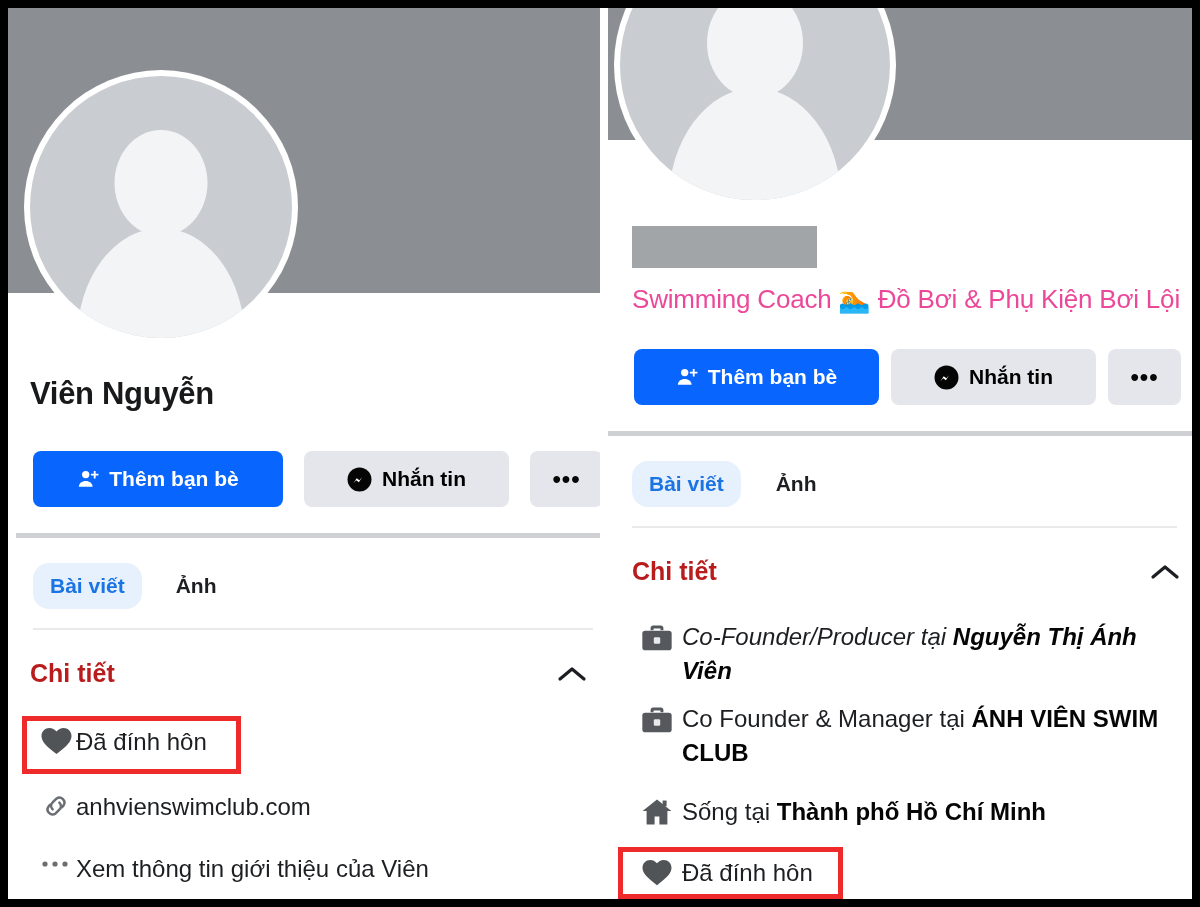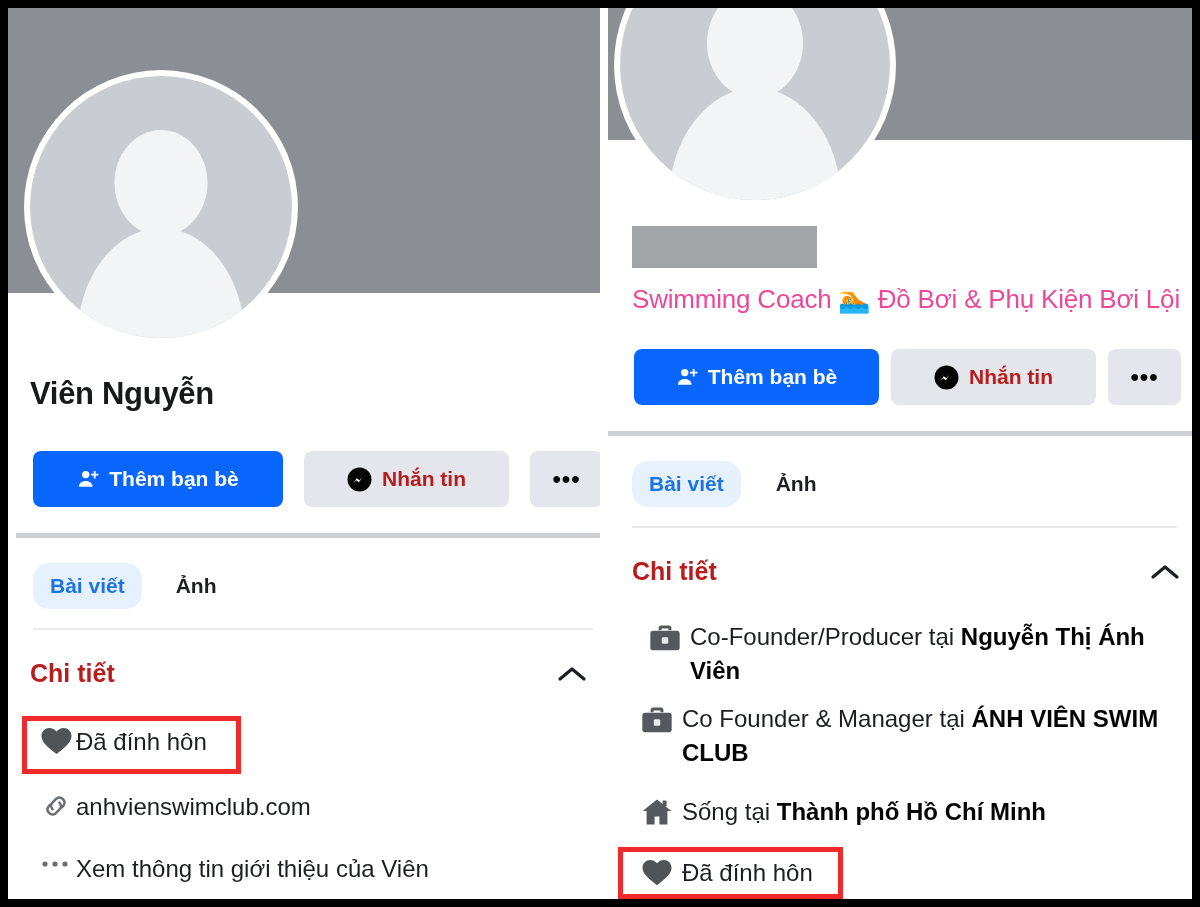--- a/index.html
+++ b/index.html
@@ -70,21 +70,21 @@
 
   
   .actions{position:absolute;display:flex;align-items:center;}
   .btn{
     display:flex;align-items:center;justify-content:center;
     border:none;border-radius:8px;
     font-family:inherit;font-weight:bold;
     cursor:pointer;box-sizing:border-box;
   }
   .btn-primary{background:#0866ff;color:#fff;}
-  .btn-secondary{background:#e4e6eb;color:#b91c1c;}
+  .btn-secondary{background:#e4e6eb;color:#000000;}
   .btn-more{background:#e4e6eb;color:#080809;}
   .btn-label{margin-left:10px;}
 
   .ico{display:inline-flex;align-items:center;justify-content:center;}
   .ico svg{display:block;}
 
   
   .divider{position:absolute;background:#ced0d4;height:5px;}
   .divider-thin{position:absolute;background:#e9eaec;height:2px;}
 
@@ -273,21 +273,21 @@
     <div class="divider-thin" style="left:24px;top:518px;width:545px;"></div>
 
     <div class="section-title" style="left:24px;top:549px;font-size:25px;">Chi tiết</div>
 
     <div class="chevron" style="left:541px;top:553px;">
       <svg width="32" height="22" viewBox="0 0 32 22">
         <path d="M4 16 L16 6 L28 16" stroke="#1c1e21" stroke-width="3.2" fill="none" stroke-linecap="round" stroke-linejoin="round"></path>
       </svg>
     </div>
 
-    <div class="detail-row" style="left:32px;top:612px;width:555px;">
+    <div class="detail-row" style="left:24px;top:612px;width:555px;font-style:italic;">
       <div class="detail-icon" style="width:50px;padding-top:3px;">
         <svg width="32" height="30" viewBox="0 0 24 22" fill="#55595d">
           <path d="M9 1.6h6c1 0 1.8.8 1.8 1.8v1.8h-2.2V3.8H9.4v1.4H7.2V3.4c0-1 .8-1.8 1.8-1.8z"></path>
           <rect x="1" y="5.6" width="22" height="14.6" rx="2.1"></rect>
           <rect x="9.6" y="10.4" width="4.8" height="5" rx="1" fill="#e9eaec"></rect>
         </svg>
       </div>
       <div class="detail-text" style="font-size:24px;line-height:34px;">
         <span>Co-Founder/Producer tại </span><b>Nguyễn Thị Ánh Viên</b>
       </div>

